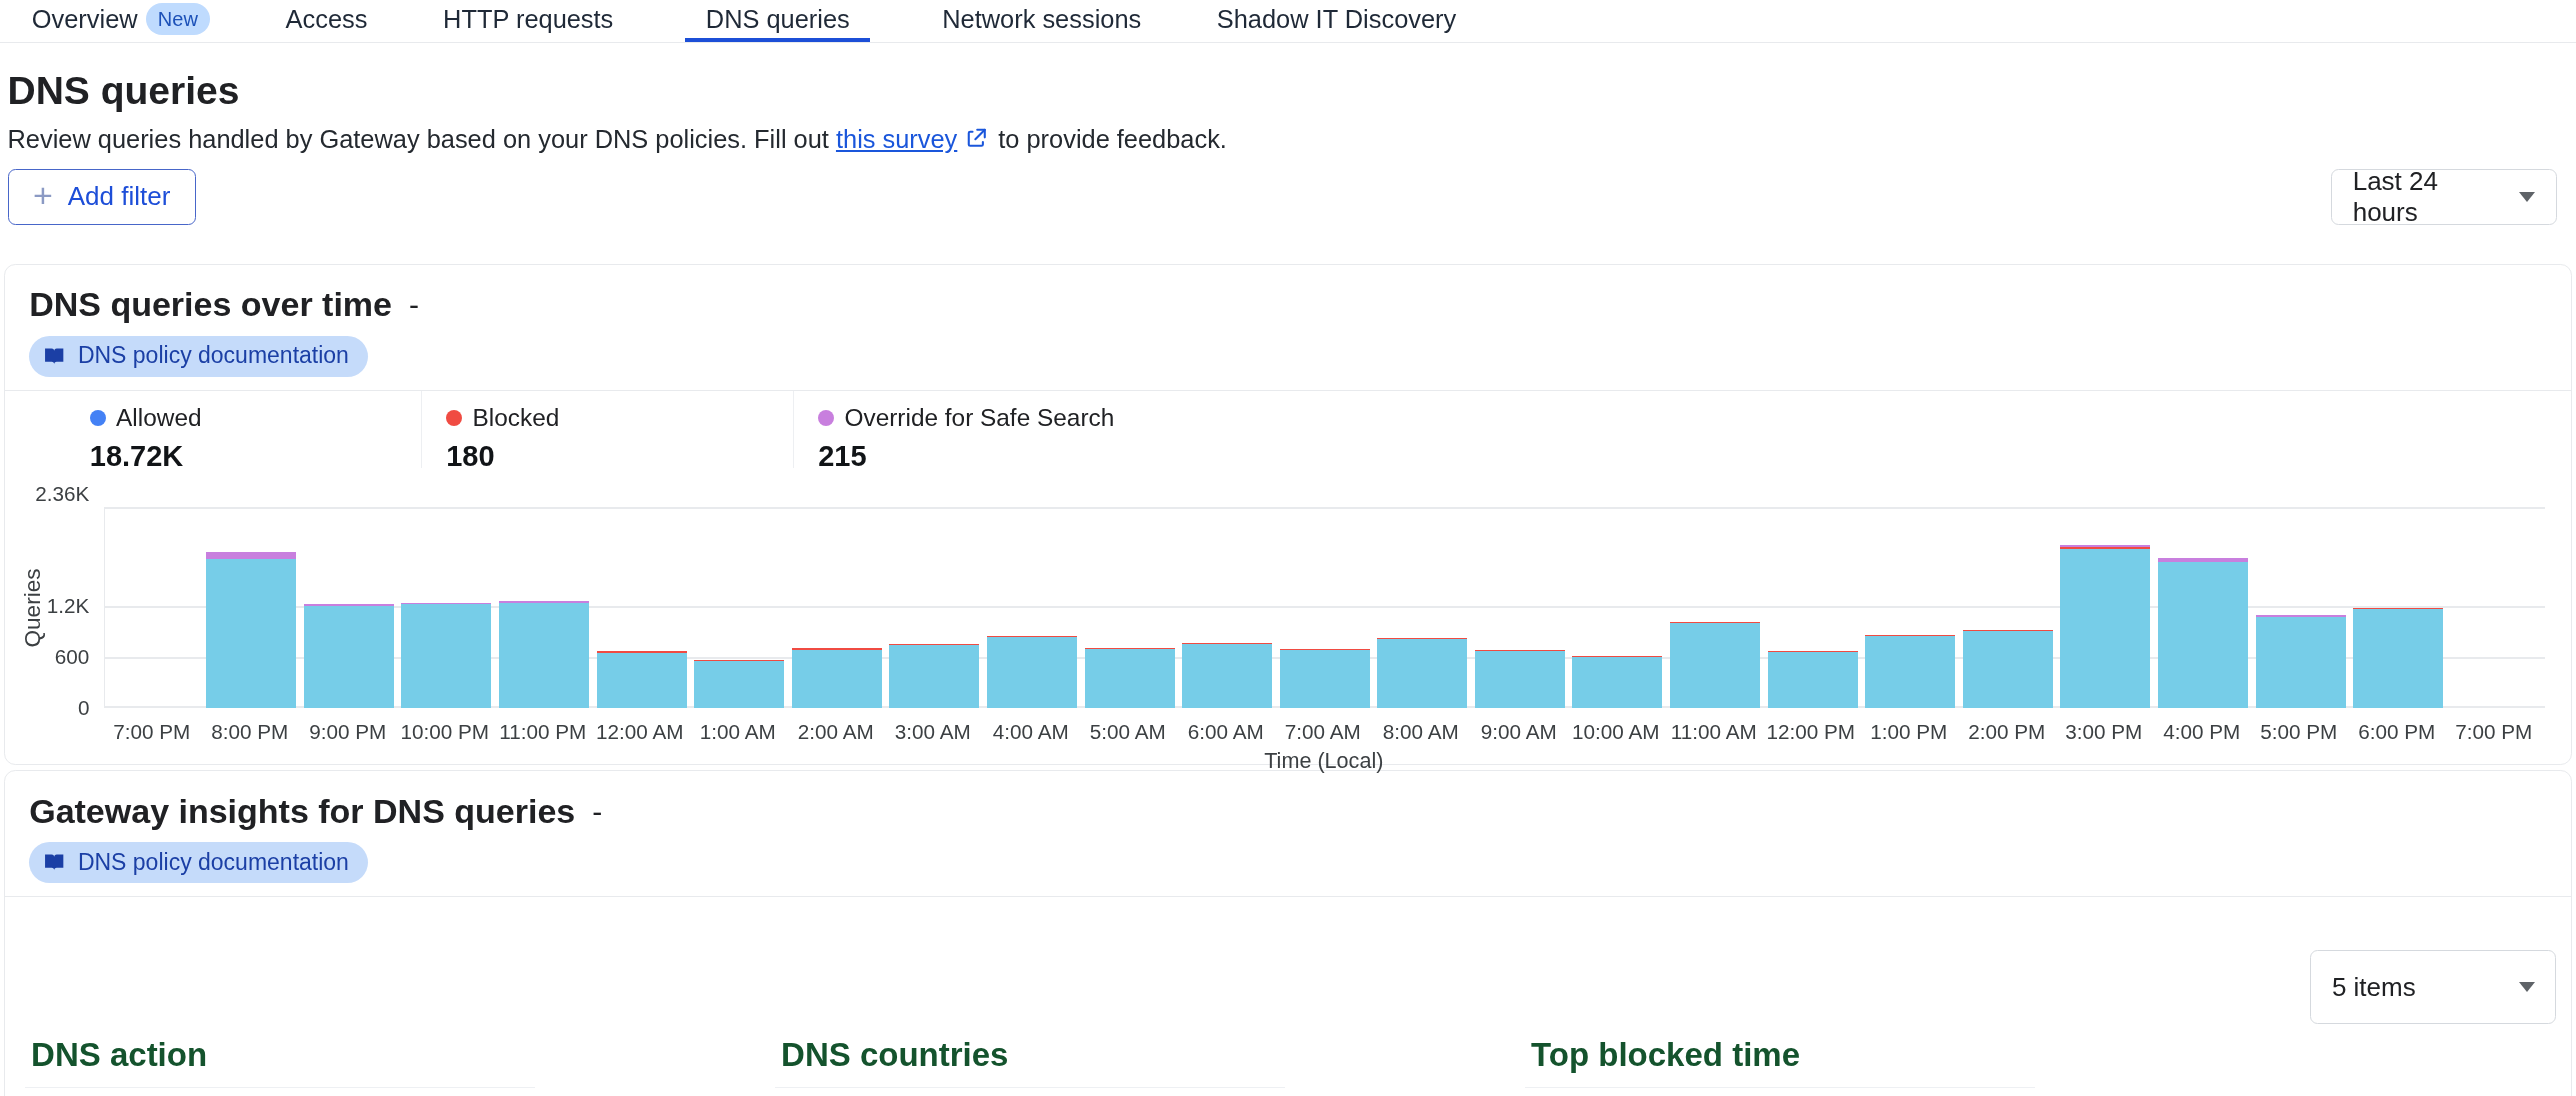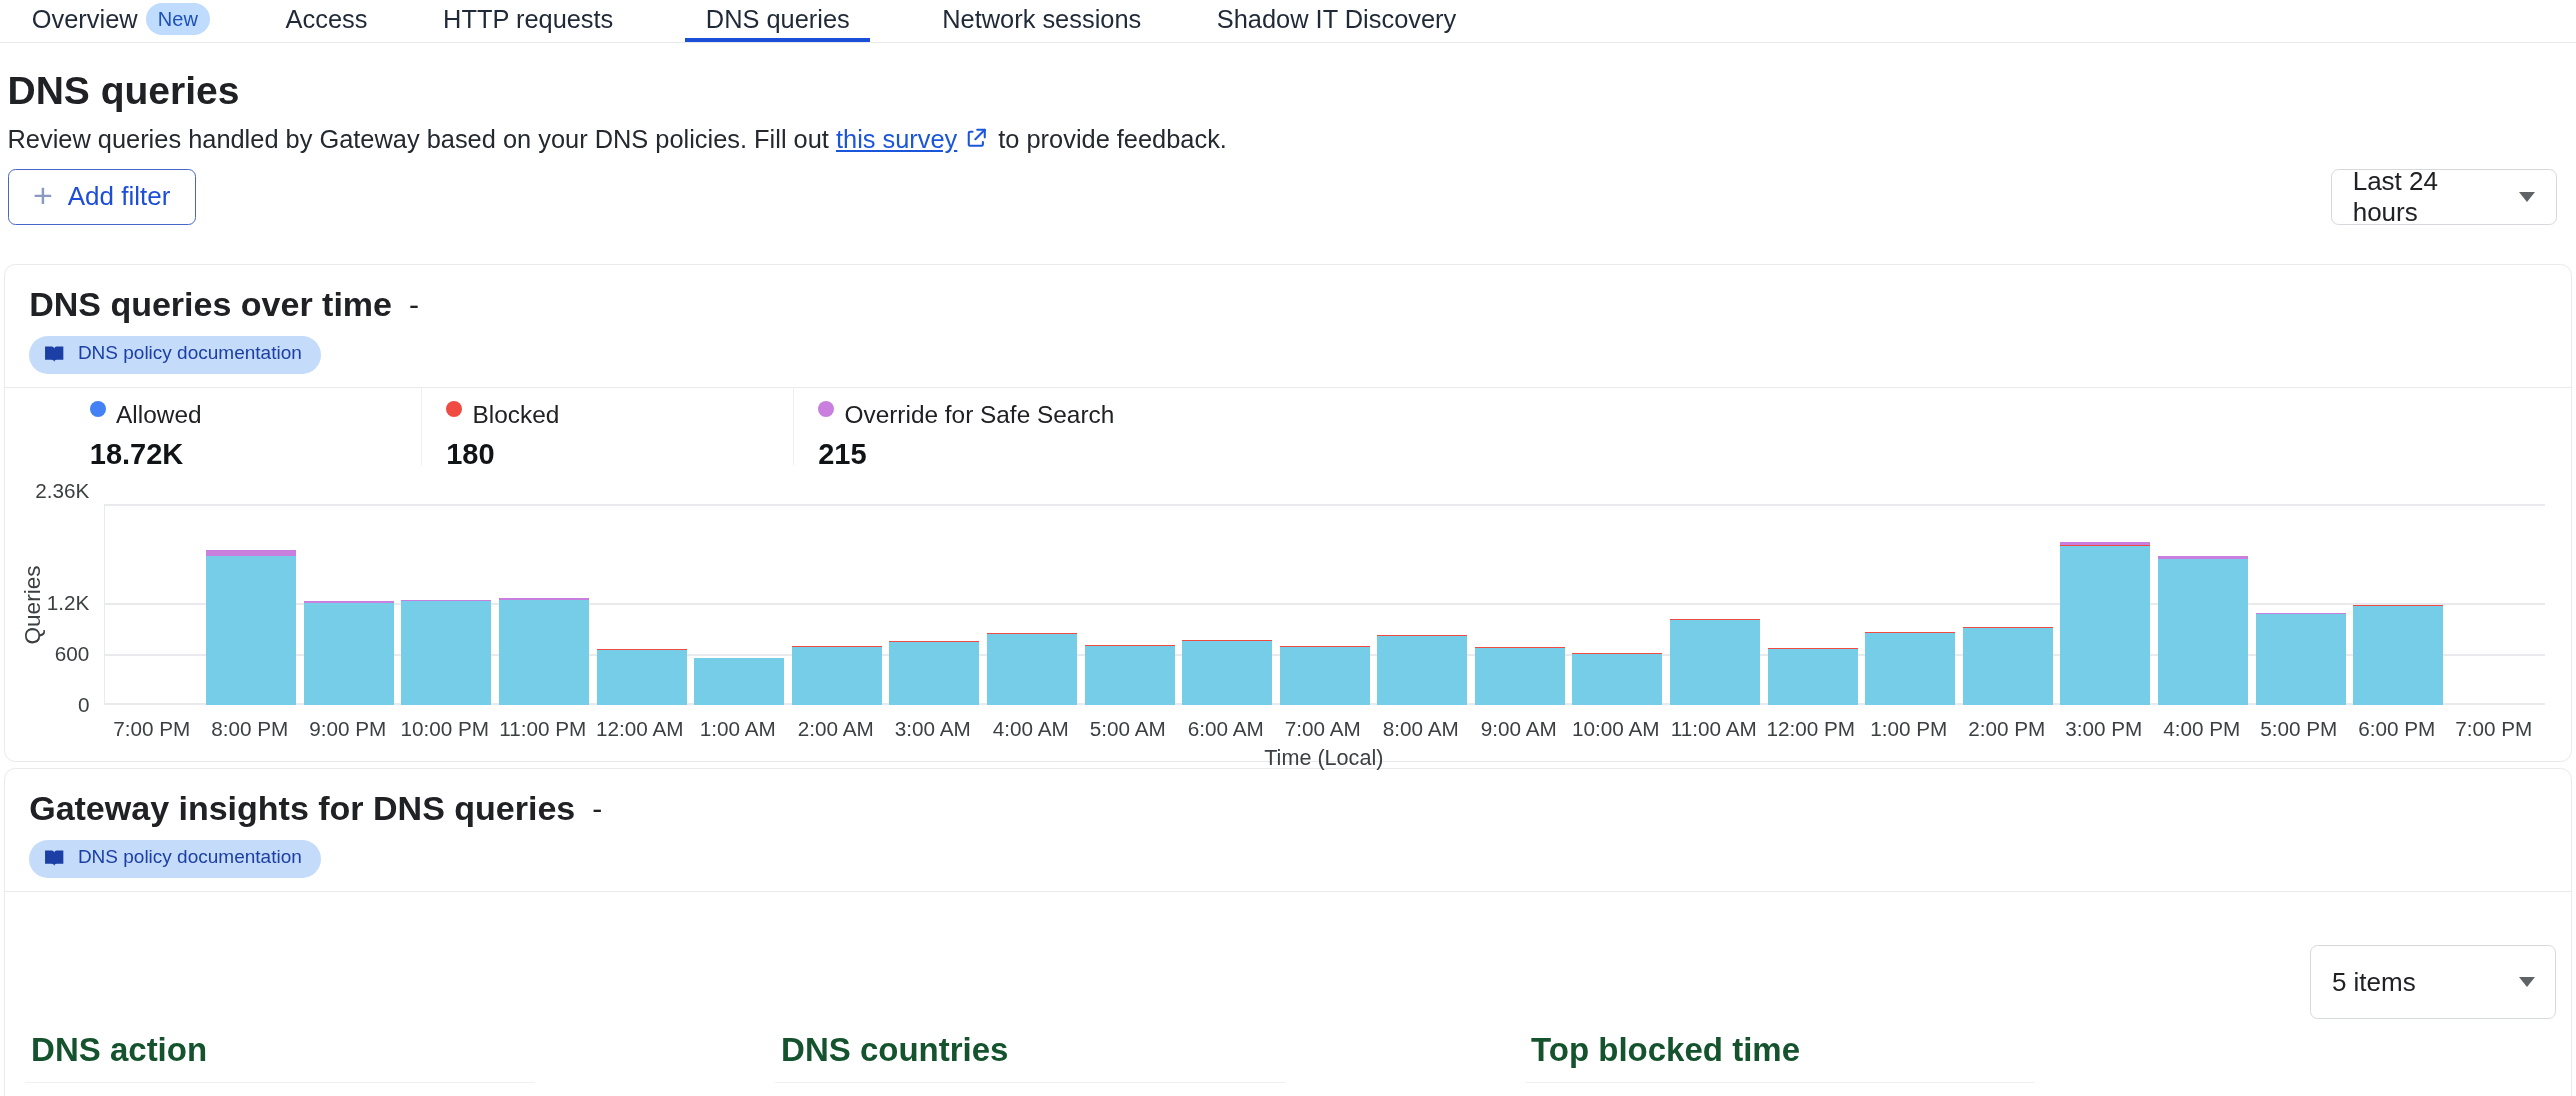--- a/index.html
+++ b/index.html
@@ -32,29 +32,29 @@
   .time-select{width:226px;}
   .caret{width:0;height:0;border-left:8.5px solid transparent;border-right:8.5px solid transparent;
     border-top:10.3px solid #5F6368;margin-left:17px;}
   
   .card{margin:39px 3.8px 0;border:1.9px solid #E8EAED;border-radius:11.3px;background:#fff;}
   .card2{margin-top:5.6px;height:526px;}
   .card-head{padding:20.7px 24.4px 13px;}
   .ct-row{display:flex;align-items:center;gap:17px;}
   .ct-row h2{font-size:34px;font-weight:700;margin:0;color:#202124;}
   .dash{font-size:30px;color:#202124;}
-  .doc-badge{display:inline-flex;gap:11.3px;background:#C5DBFA;color:#1B3FA5;
-    font-size:19px;padding:6.6px 19px 7.5px 13px;border-radius:939px;margin-top:11.3px;cursor:pointer;}
+  .doc-badge{display:inline-flex;align-items:center;gap:11.3px;background:#C5DBFA;color:#1B3FA5;
+    font-size:23px;padding:6.6px 19px 7.5px 13px;border-radius:939px;margin-top:11.3px;cursor:pointer;}
   .doc-badge svg{width:24.4px;height:24.4px;flex:none;}
   .divider{border-top:1.9px solid #E8EAED;}
   
   .legend{display:flex;height:77px;}
   .leg-col{width:372px;box-sizing:border-box;padding:13px 0 0 24.4px;border-left:1.9px solid #EDEFF2;cursor:pointer;}
   .leg-col.first{width:416px;padding-left:85px;border-left:none;}
-  .leg-row{display:flex;align-items:flex-start;gap:10.3px;font-size:24.4px;color:#202124;}
+  .leg-row{display:flex;align-items:center;gap:10.3px;font-size:24.4px;color:#202124;}
   .leg-dot{width:16px;height:16px;border-radius:50%;flex:none;}
   .leg-total{font-size:29px;font-weight:700;color:#111417;margin-top:8.5px;}
   
   .chart{position:relative;height:296px;}
   .plot{position:absolute;left:99px;top:39px;width:2440px;height:201px;border-left:1.9px solid #E8EAED;}
   .gridline{position:absolute;left:0;width:100%;height:1.9px;background:#E8EAED;}
   .ylab{position:absolute;width:79px;left:5.6px;text-align:right;font-size:20.7px;color:#3C4043;}
   .ytitle{position:absolute;left:28px;top:140px;transform:translate(-50%,-50%) rotate(-90deg);
     font-size:22.6px;color:#3C4043;}
   .xlab{position:absolute;top:252px;width:122px;text-align:center;font-size:20.7px;color:#3C4043;}

